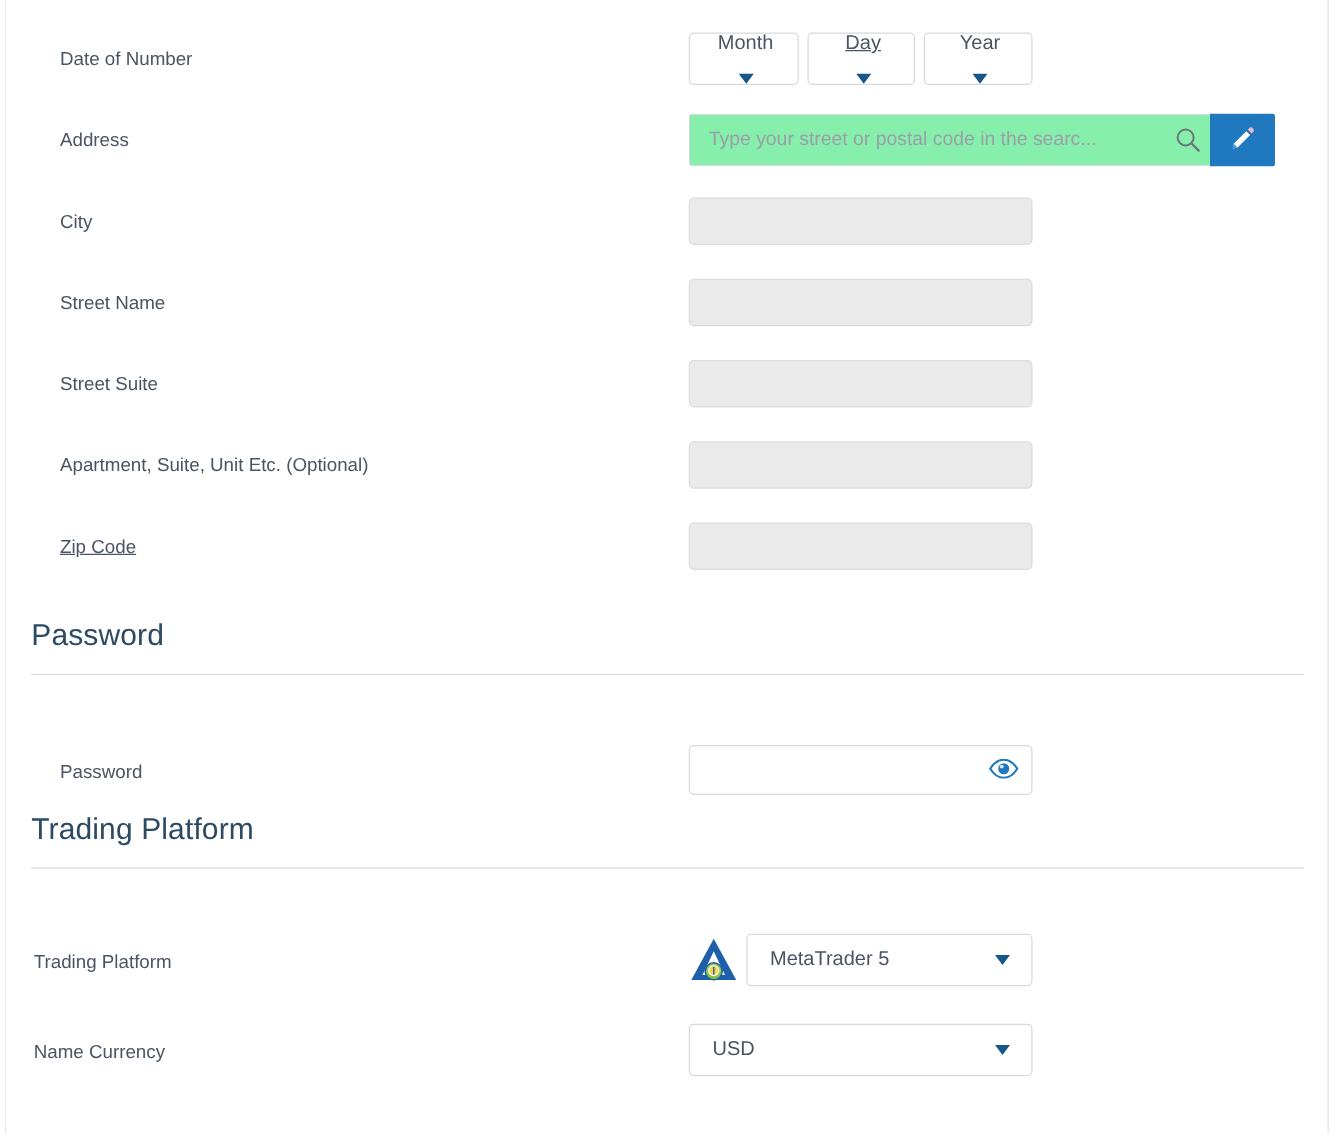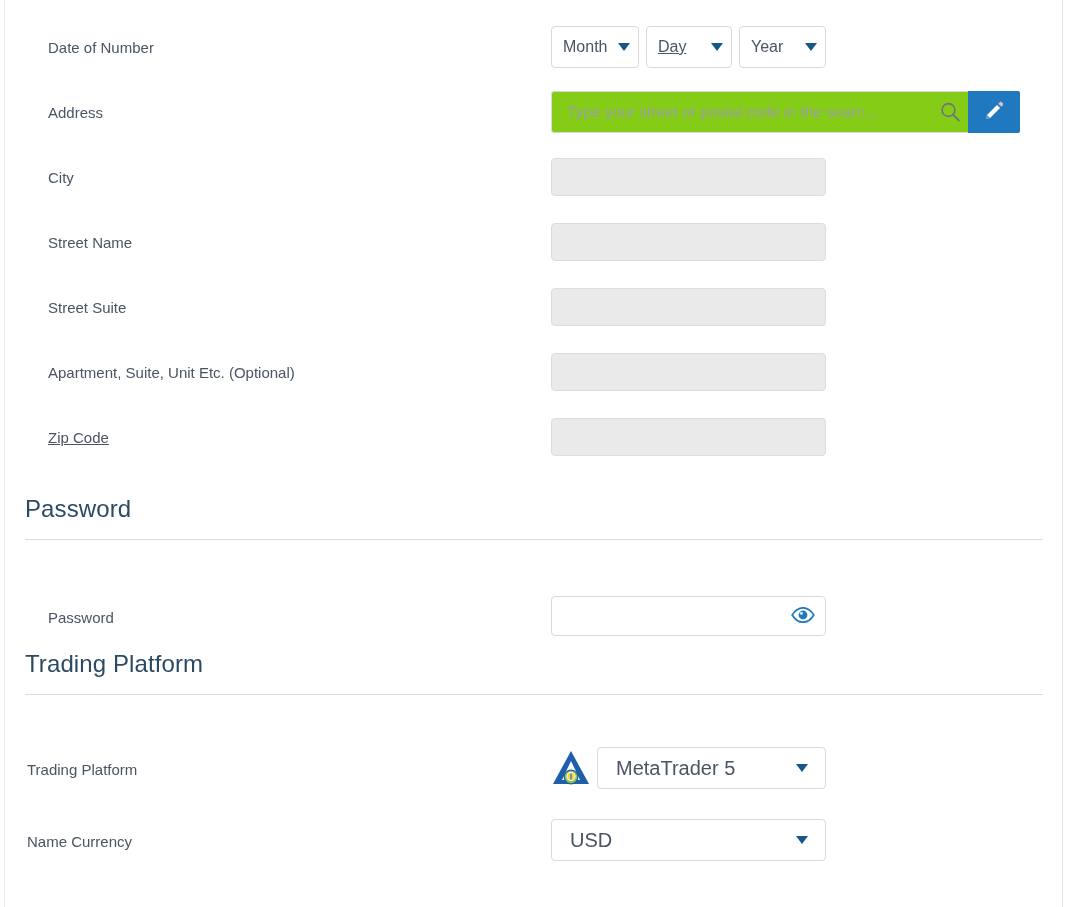--- a/index.html
+++ b/index.html
@@ -60,20 +60,21 @@
     border: 1px solid #d7d9dc;
     border-radius: 4px;
     background: #ffffff;
     display: flex;
     align-items: center;
     padding: 0 8px 0 11px;
     font-size: 16px;
     color: #4a5463;
     cursor: pointer;
     justify-content: space-between;
+    flex-direction: column;
   }
   .dob-select .txt { line-height: 1; }
   .caret {
     width: 0; height: 0;
     border-left: 6px solid transparent;
     border-right: 6px solid transparent;
     border-top: 8px solid #165788;
     flex: none;
   }
   .dob-month { left: 551px; width: 88px; }
@@ -87,21 +88,21 @@
     width: 469px;
     height: 42px;
     display: flex;
   }
   .addr-input {
     flex: 1;
     height: 42px;
     border: 1px solid #d7d9dc;
     border-right: none;
     border-radius: 3px 0 0 3px;
-    background: #84cc16;
+    background: #86efac;
     display: flex;
     align-items: center;
     padding: 0 6px 0 13px;
     overflow: hidden;
   }
   .addr-input input {
     border: none;
     outline: none;
     flex: 1;
     font-family: "Liberation Sans", sans-serif;
@@ -200,21 +201,21 @@
   .big-select {
     flex: 1;
     height: 42px;
     border: 1px solid #d7d9dc;
     border-radius: 4px;
     background: #ffffff;
     display: flex;
     align-items: center;
     justify-content: space-between;
     padding: 0 17px 0 18px;
-    font-size: 20px;
+    font-size: 16px;
     color: #4a5463;
     cursor: pointer;
   }
   .cur-wrap { left: 551px; width: 275px; }
 </style>
 </head>
 <body>
 
 <div class="page-edge-left"></div>
 <div class="page-edge-right"></div>

